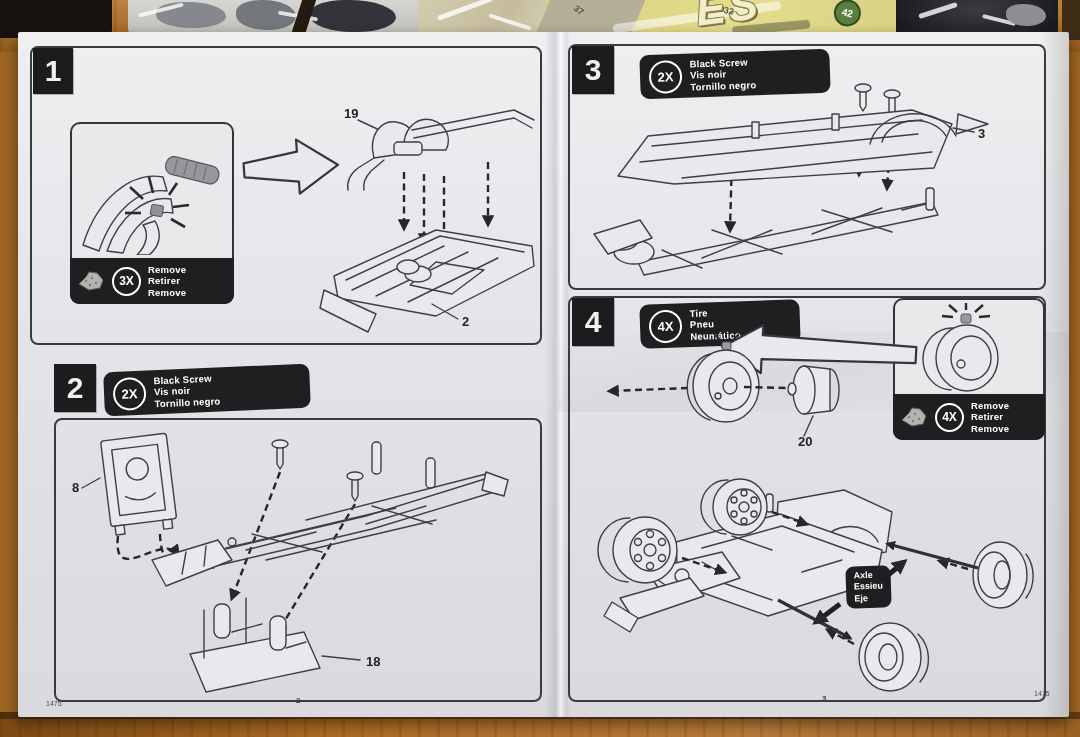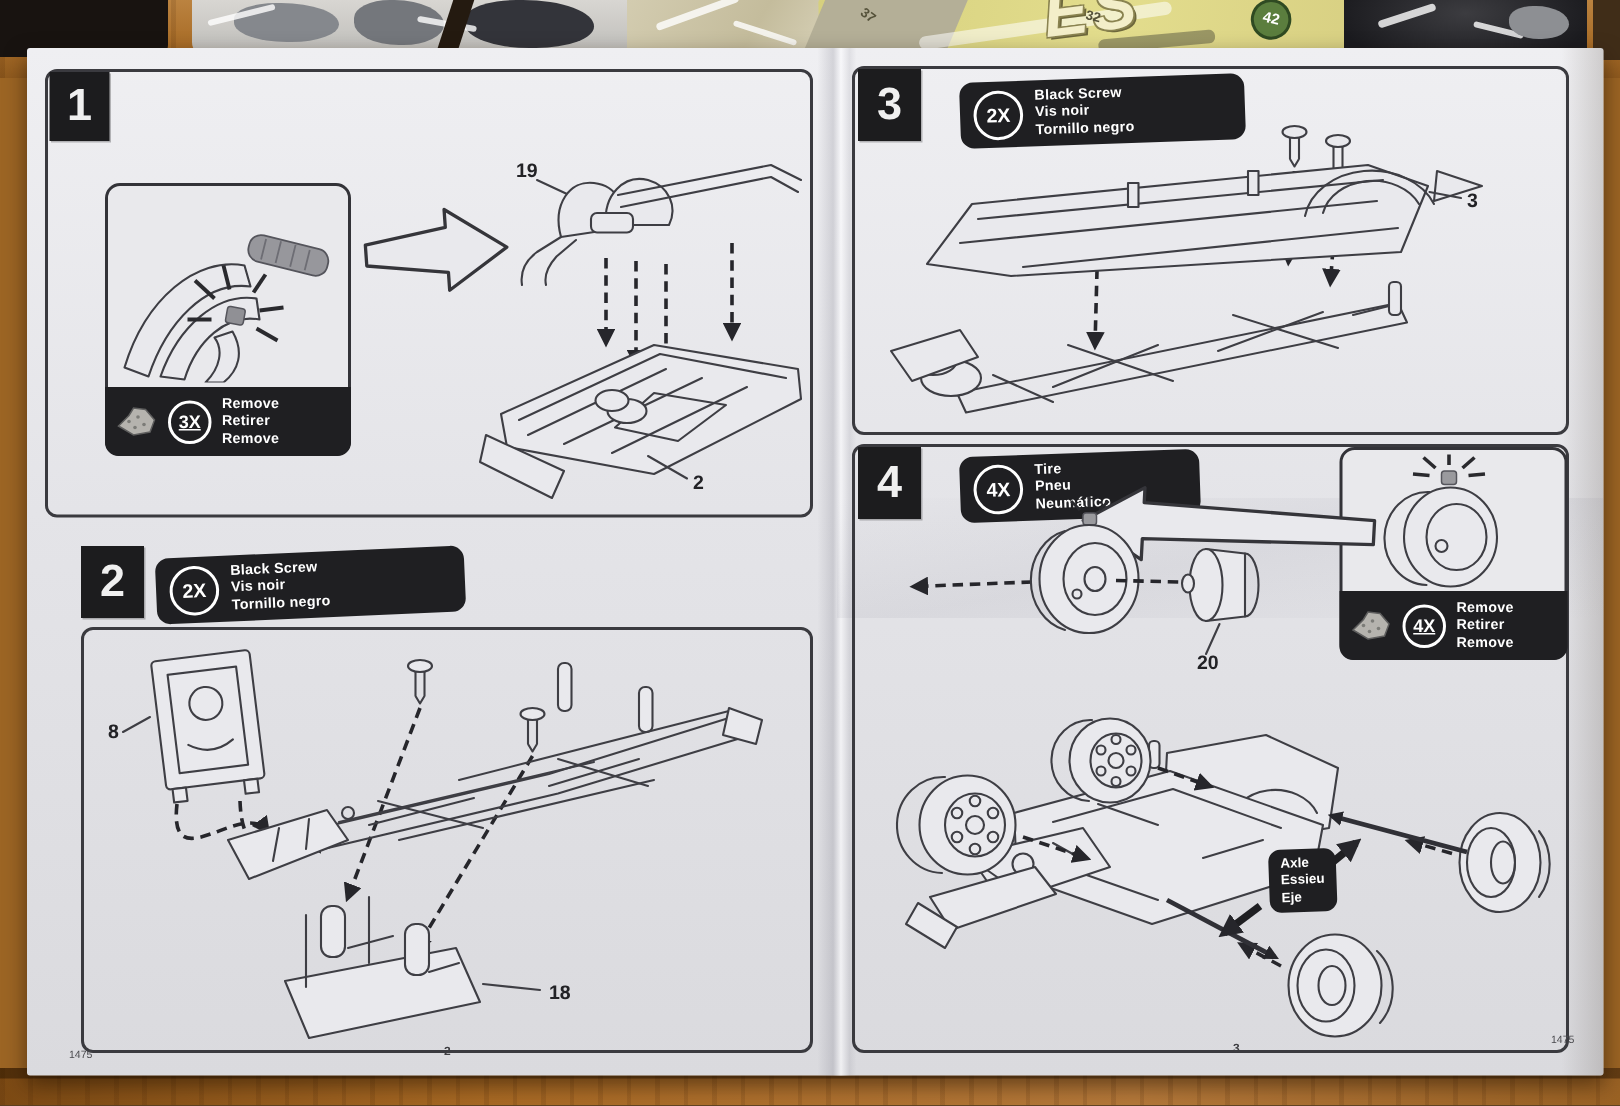--- a/index.html
+++ b/index.html
@@ -52,21 +52,21 @@
   .wrinkle{position:absolute;left:540px;top:300px;width:511px;height:80px;
     background:linear-gradient(170deg,rgba(130,130,145,0),rgba(130,130,145,.10),rgba(130,130,145,0));}
 
   .panel{position:absolute;border:2.2px solid #3a3a3f;border-radius:8px;}
   .numsq{position:absolute;background:#1c1c1e;color:#f0f0f0;font-weight:bold;font-size:30px;
     display:flex;align-items:center;justify-content:center;box-shadow:1px 1px 0 rgba(0,0,0,.25);}
   .badge{position:absolute;background:#1f1f22;border-radius:9px;color:#fff;
     display:flex;align-items:center;gap:8px;padding:5px 12px 5px 9px;}
   .ring{border:2.4px solid #fff;border-radius:50%;width:33px;height:33px;flex:none;
     display:flex;align-items:center;justify-content:center;font-weight:bold;font-size:13px;}
-  .ring.small{width:29px;height:29px;font-size:12px;text-decoration:underline;}
+  .ring.small{width:29px;height:29px;font-size:12px;}
   .blines{font-size:9.5px;font-weight:bold;line-height:1.2;letter-spacing:.2px;white-space:nowrap;}
   .inset{position:absolute;border:2.4px solid #333338;border-radius:10px;background:#e9e9ec;}
   .inset .bar{position:absolute;left:-2px;right:-2px;bottom:-2px;height:46px;background:#1f1f22;
     border-radius:0 0 9px 9px;display:flex;align-items:center;gap:7px;padding:0 7px;color:#fff;}
   .axle-badge{position:absolute;background:#1f1f22;color:#fff;border-radius:8px;padding:4px 8px;
     font-size:9px;font-weight:bold;line-height:1.25;transform:rotate(-2deg);z-index:4;}
   .diagram{position:absolute;overflow:visible;}
   .ln{stroke:#3e3e44;stroke-width:1.4;fill:none;stroke-linecap:round;stroke-linejoin:round;}
   .lf{fill:#e9e9ed;}
   .dash{stroke:#26262b;stroke-width:2.4;fill:none;stroke-dasharray:7 4.5;}

